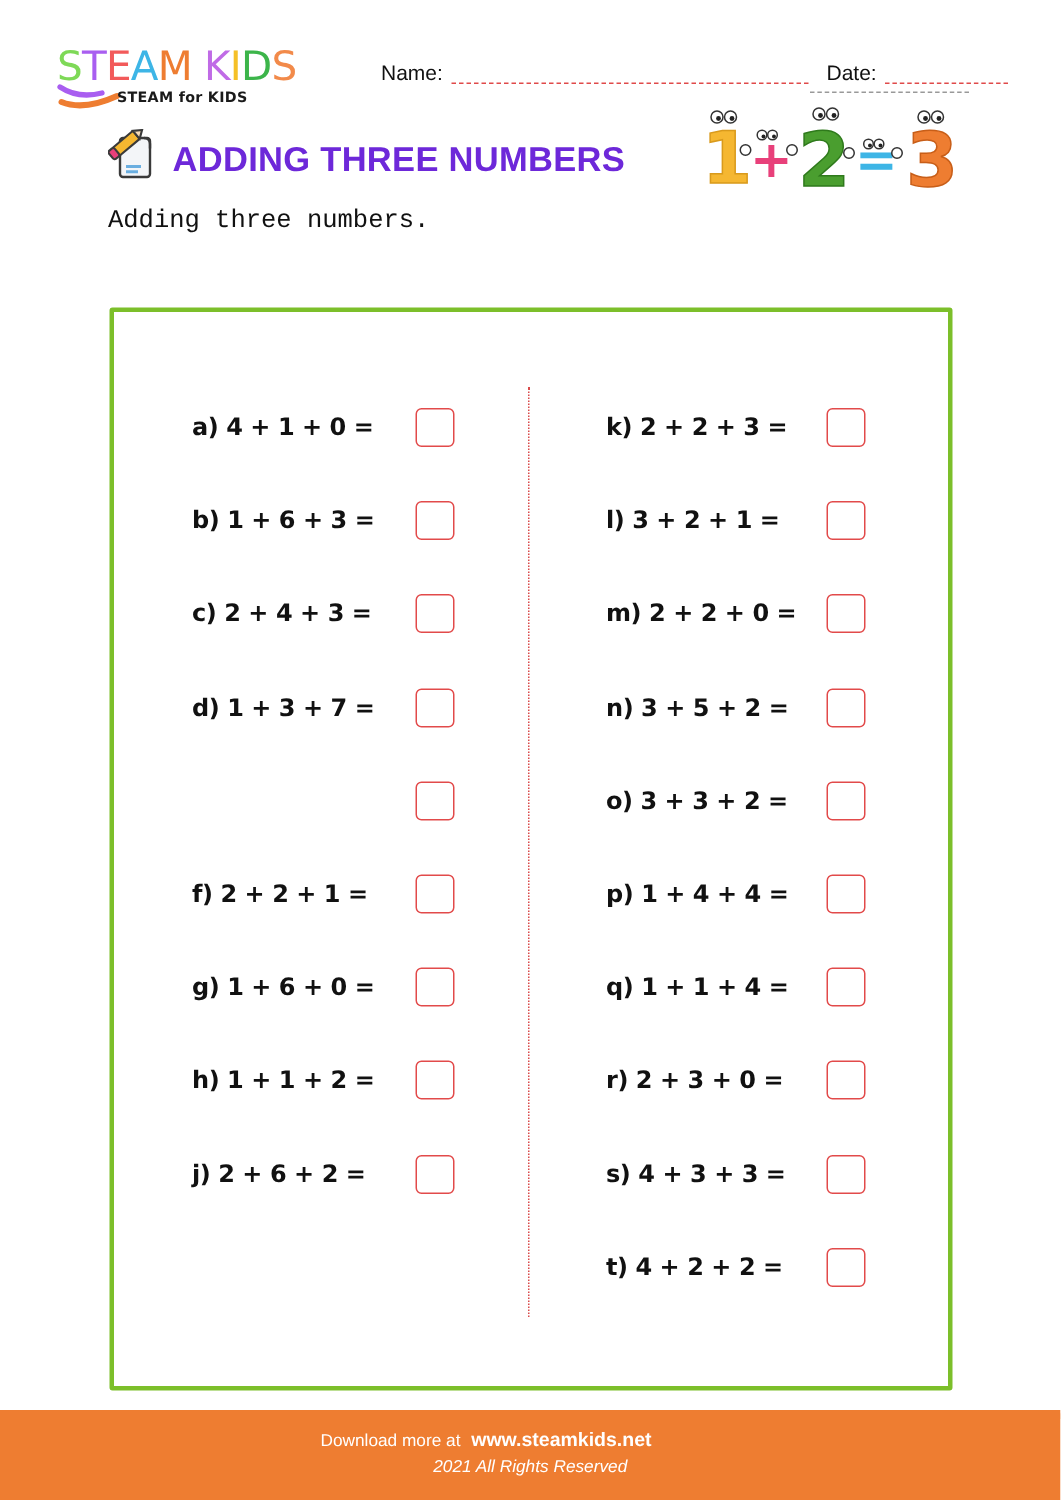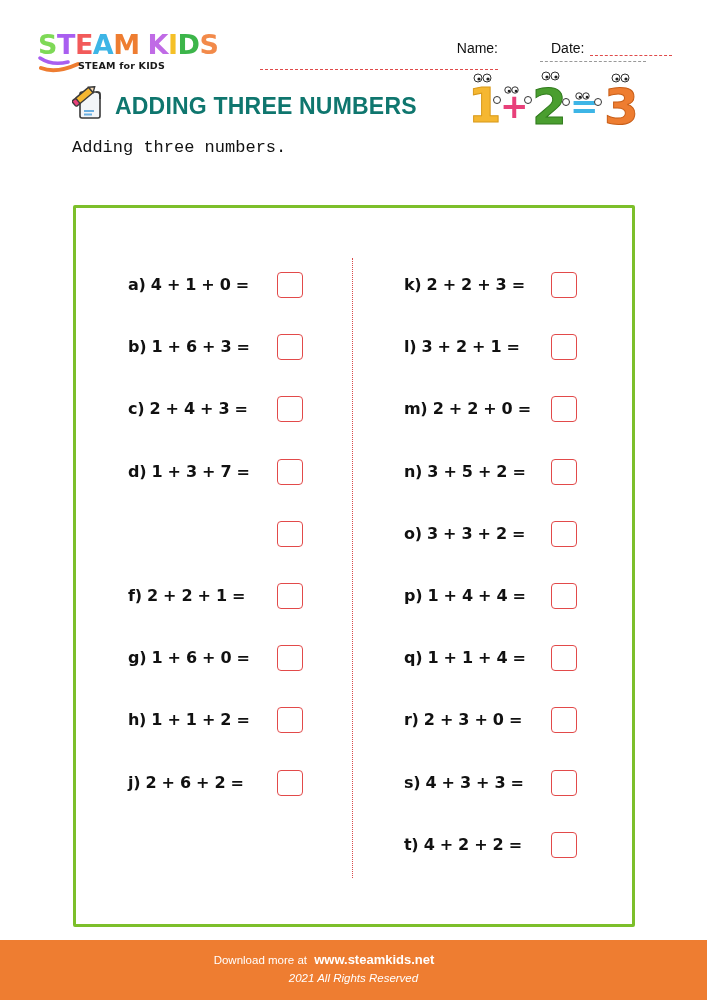--- a/index.html
+++ b/index.html
@@ -1,32 +1,32 @@
 <!DOCTYPE html>
 <html><head>
   <meta charset="utf-8">
   <style>
     * { box-sizing: border-box; margin: 0; padding: 0; }
     html, body { width: 707px; height: 1000px; background: #ffffff; overflow: hidden; }
     body { position: relative; font-family: "DejaVu Sans", sans-serif; color: #111; }
 
     .logo { position: absolute; left: 38px; top: 30px; width: 200px; height: 46px; }
-    .logo-word { font-family: "DejaVu Sans", sans-serif; font-weight: 700; font-size: 27px; letter-spacing: -0.5px; line-height: 30px; white-space: nowrap; }
+    .logo-word { font-family: "DejaVu Sans", sans-serif; font-weight: 400; font-size: 27px; letter-spacing: -0.5px; line-height: 30px; white-space: nowrap; }
     .logo-word span { display: inline-block; }
     .logo-sub { position: absolute; left: 40px; top: 30px; font-size: 9.5px; font-weight: bold; color: #1a1a1a; letter-spacing: 0.2px; }
     .logo-swoosh { position: absolute; left: 0; top: 26px; width: 44px; height: 18px; }
 
-    .name-field { position: absolute; left: 254px; top: 40px; display: flex; align-items: flex-end; font-family: "Liberation Sans", sans-serif; font-size: 14px; color: #111; flex-direction: column; }
+    .name-field { position: absolute; left: 254px; top: 40px; display: flex; align-items: flex-end; font-family: "Liberation Sans", sans-serif; font-size: 14px; color: #111; }
     .name-line { display: inline-block; width: 238px; border-bottom: 1px dashed #e04a4a; margin-left: 6px; height: 14px; }
     .date-field { position: absolute; left: 551px; top: 40px; display: flex; align-items: flex-end; font-family: "Liberation Sans", sans-serif; font-size: 14px; color: #111; }
     .date-line { display: inline-block; width: 82px; border-bottom: 1px dashed #e04a4a; margin-left: 6px; height: 14px; }
     .date-line2 { position: absolute; left: 540px; top: 61px; width: 106px; border-bottom: 1px dashed #999; }
 
     .title-icon { position: absolute; left: 72px; top: 86px; width: 32px; height: 34px; }
-    .title { position: absolute; left: 115px; top: 93px; font-family: "Liberation Sans", sans-serif; font-weight: bold; font-size: 23px; color: #0f766e; letter-spacing: 0.2px; }
+    .title { position: absolute; left: 115px; top: 93px; font-family: "Liberation Sans", sans-serif; font-weight: bold; font-size: 23px; color: #6d28d9; letter-spacing: 0.2px; }
     .mascot { position: absolute; left: 466px; top: 68px; width: 176px; height: 58px; }
 
     .instructions { position: absolute; left: 72px; top: 138px; font-family: Liberation Mono, monospace; font-size: 17px; color: #111; }
 
     .frame { position: absolute; left: 73px; top: 205px; width: 562px; height: 722px; border: 3px solid #7cbf2a; border-radius: 2px; }
     .divider { position: absolute; left: 352px; top: 258px; height: 620px; border-left: 1.5px dotted #d94a4a; }
 
     .col { position: absolute; top: 268px; }
     .col.left { left: 128px; }
     .col.right { left: 404px; }

